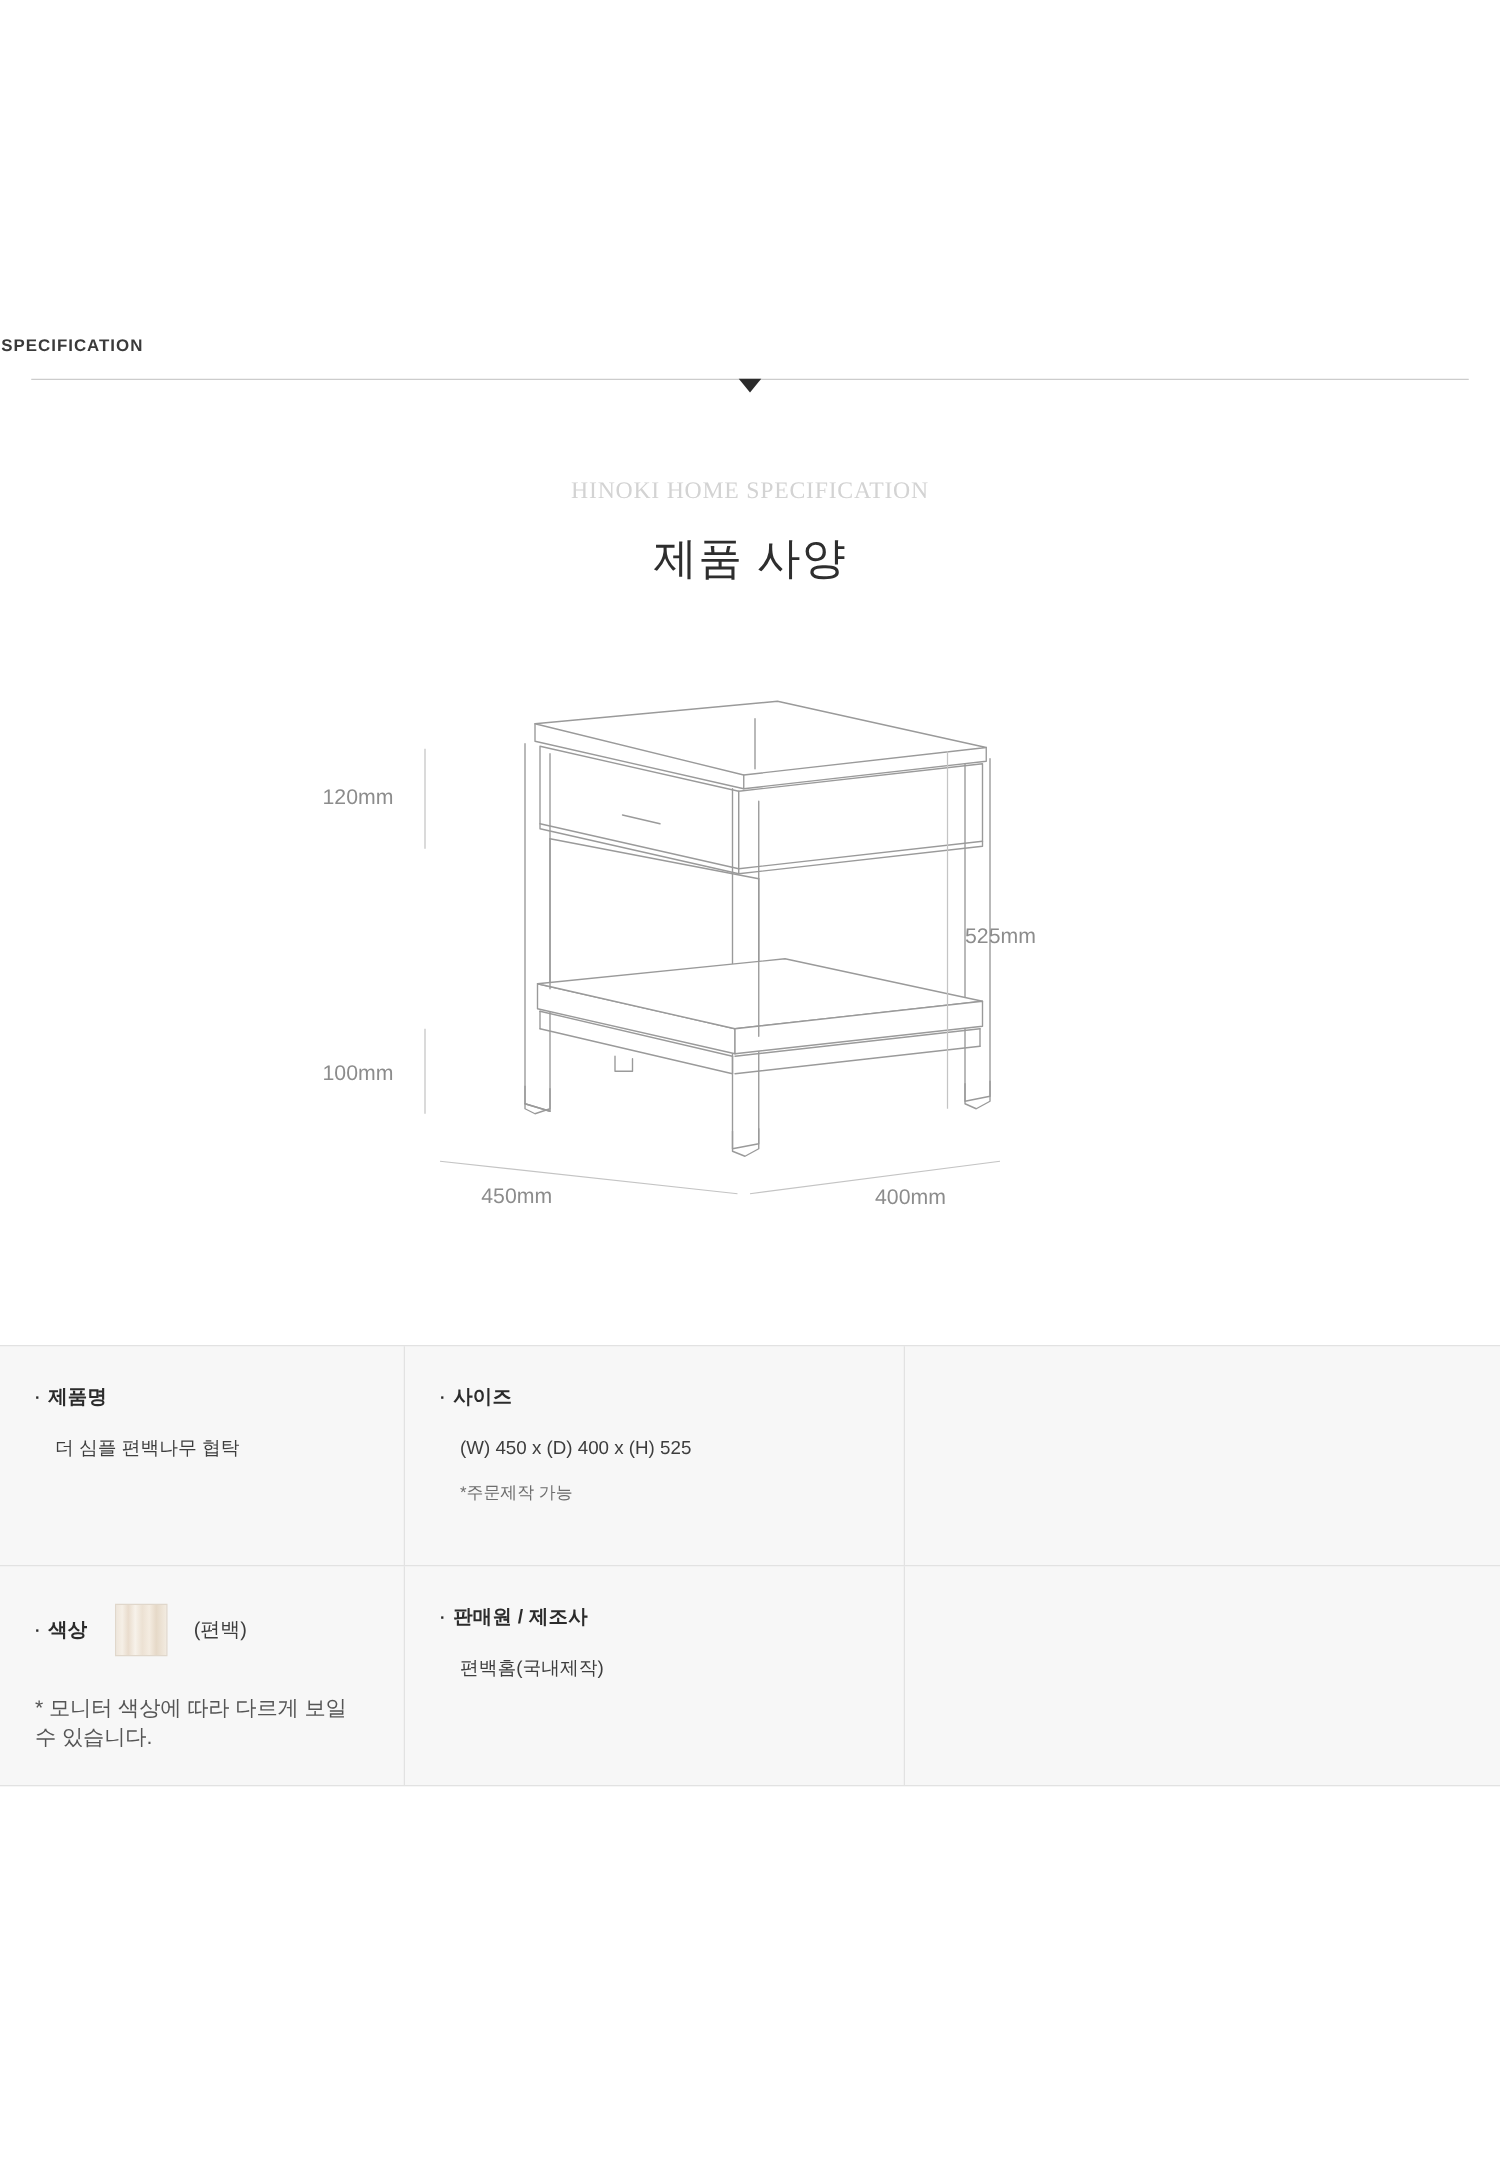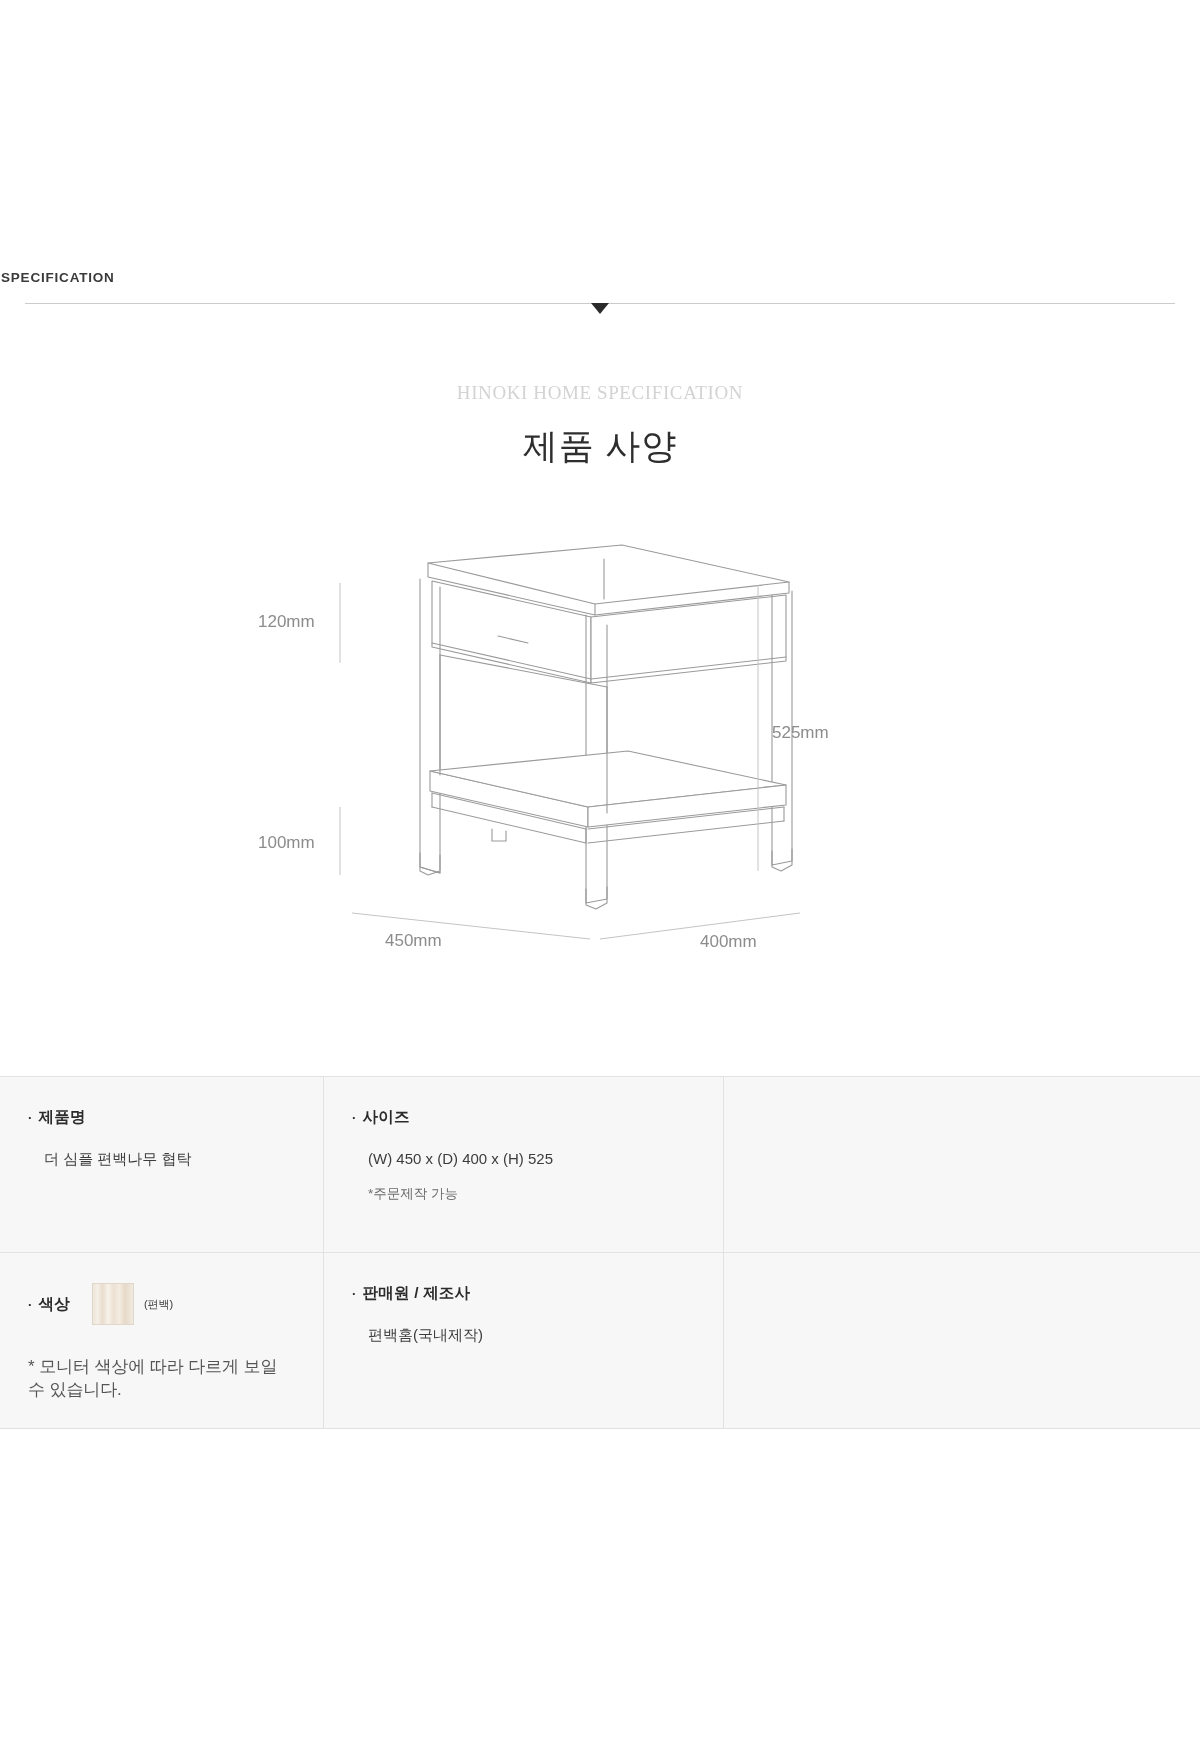--- a/index.html
+++ b/index.html
@@ -77,21 +77,21 @@
     margin-top: 19px;
     font-size: 35px;
     letter-spacing: 1px;
     color: #2e2e2e;
     font-weight: 500;
   }
 
   
   .drawing-area {
     position: absolute;
-    top: 535px;
+    top: 551px;
     left: 0;
     width: 1133px;
     height: 460px;
   }
   .dim-label {
     position: absolute;
     font-size: 17px;
     color: #8c8c8c;
     white-space: nowrap;
   }
@@ -152,22 +152,23 @@
     height: 40px;
     margin-left: 22px;
     margin-right: 10px;
     background:
       linear-gradient(90deg,
         #efe6db 0%, #f5efe6 12%, #e9dccd 24%, #f7f2ea 38%,
         #ece1d3 52%, #f4ece1 66%, #e6d9c8 80%, #f2ebe0 100%);
     border: 1px solid #e0d7cb;
   }
   .color-caption {
-    font-size: 11px;
+    font-size: 16px;
     color: #3d3d3d;
+    margin-left: 11px;
   }
   .color-title-line {
     display: flex;
     align-items: center;
   }
   .footnote {
     margin-top: 30px;
     font-size: 17px;
     color: #555;
     letter-spacing: -0.1px;

